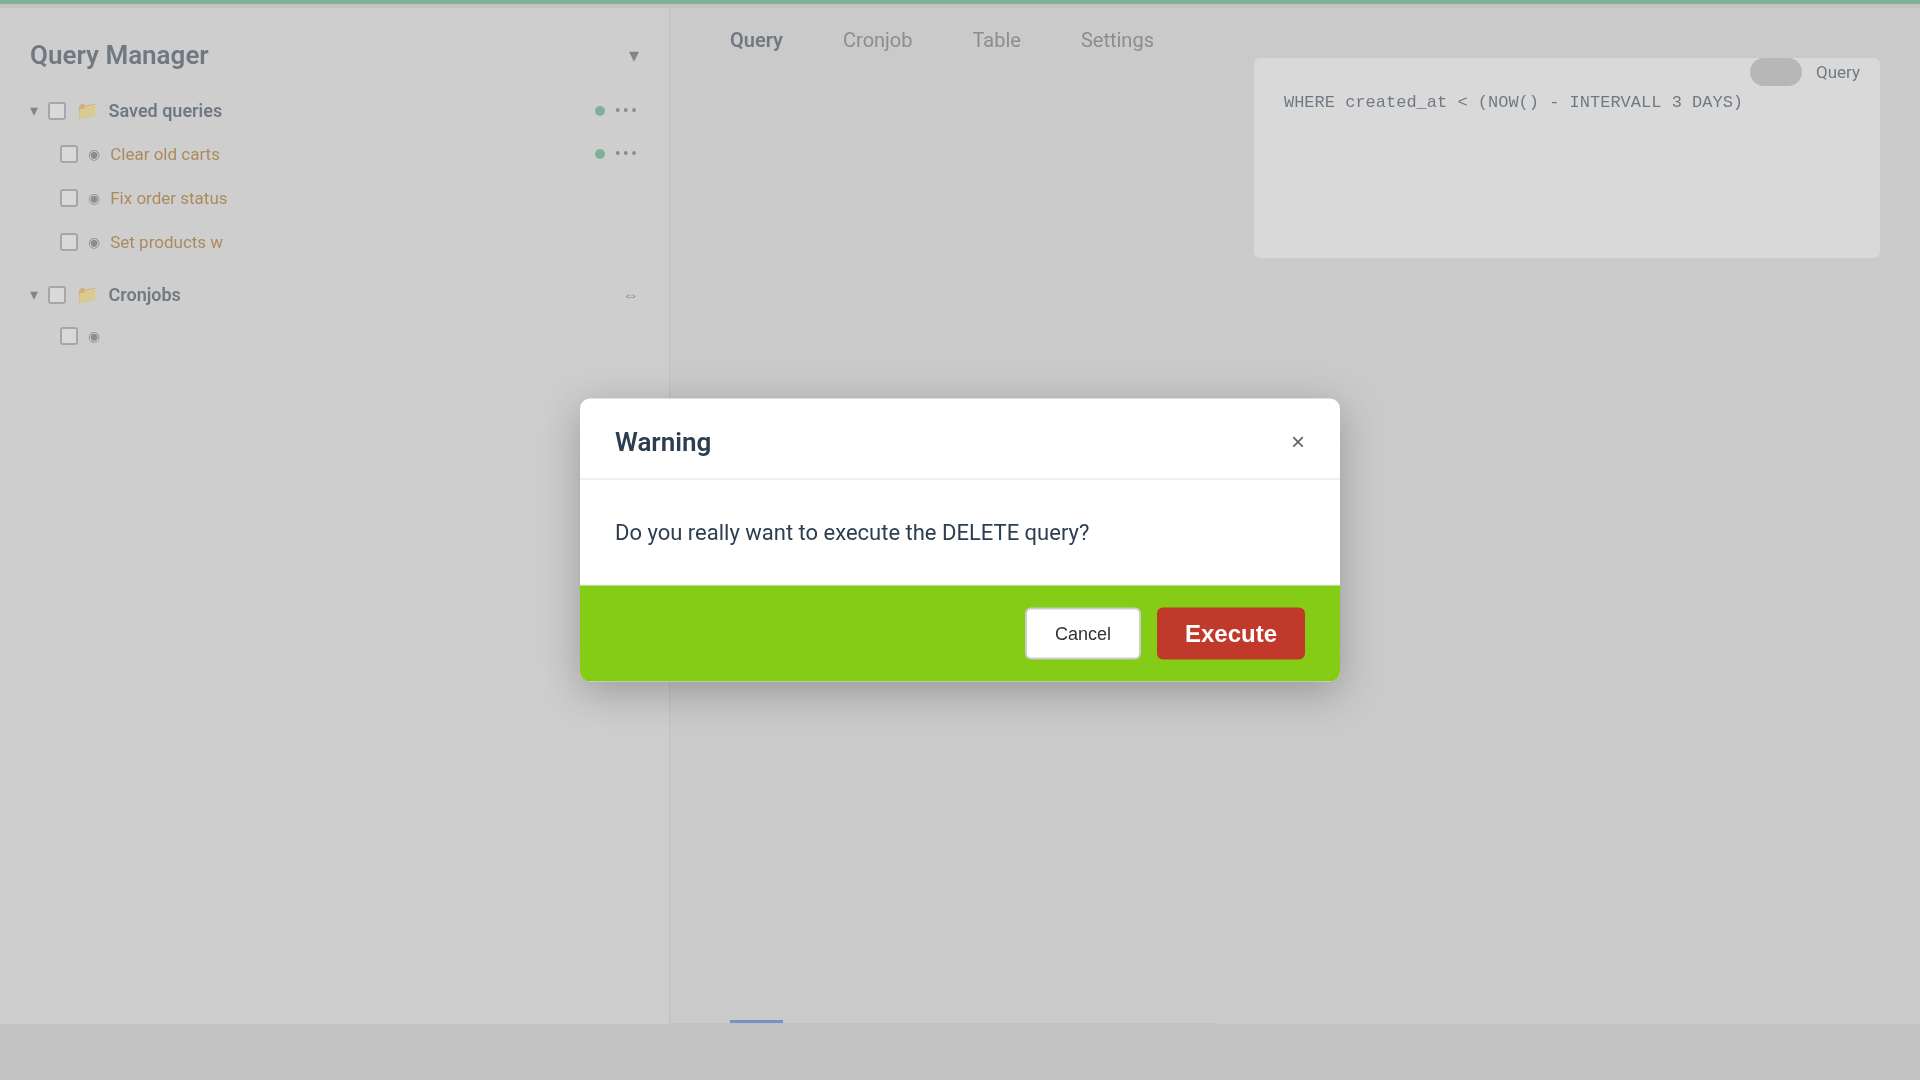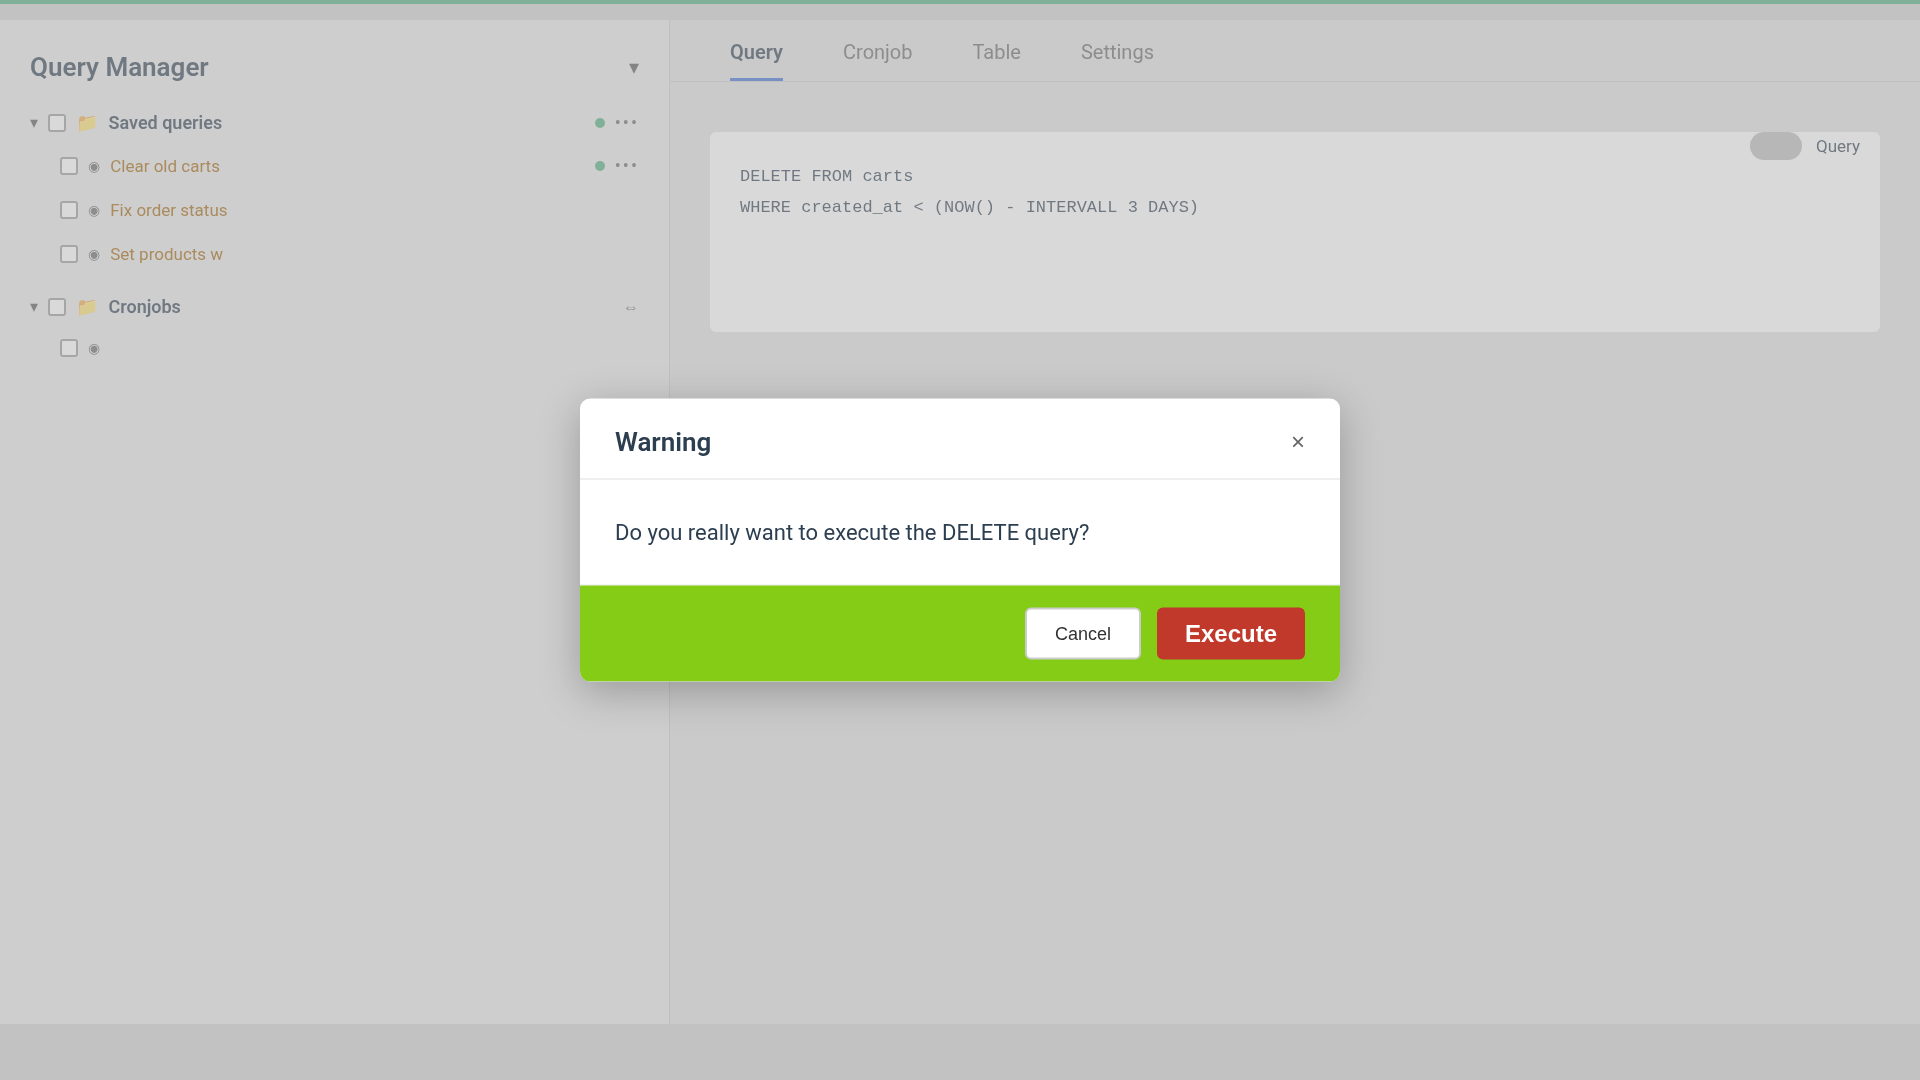--- a/index.html
+++ b/index.html
@@ -20,21 +20,21 @@
       right: 0;
       height: 4px;
       background: #4caf7d;
     }
 
     
     .layout {
       display: flex;
       width: 100%;
       height: 1024px;
-      padding-top: 20px;
+      padding-top: 8px;
     }
 
     
     .sidebar {
       width: 670px;
       min-width: 670px;
       background: #e8e8e8;
       padding: 20px 0;
       position: relative;
       border-right: 1px solid #ccc;
@@ -137,21 +137,21 @@
       font-size: 17px;
       color: #a16207;
       flex: 1;
     }
 
     
     .main-panel {
       flex: 1;
       background: #e0e0e0;
       display: flex;
-      flex-direction: column;
+      flex-direction: row;
     }
 
     
     .tabs {
       display: flex;
       gap: 60px;
       padding: 20px 60px 0 60px;
       background: #e0e0e0;
       border-bottom: 1px solid #ccc;
     }
@@ -376,21 +376,20 @@
 
     <div class="content-area">
 
       <div class="toggle-row">
         <div class="toggle-switch"></div>
         <span class="toggle-label">Query</span>
       </div>
 
       <div class="query-editor-area">
         <div class="query-code">
-          <div>DELETE FROM carts</div>
           <div>WHERE created_at &lt; (NOW() - INTERVALL 3 DAYS)</div>
         </div>
       </div>
     </div>
   </div>
 </div>
 
 <div class="overlay"></div>
 
 <div class="dialog">

